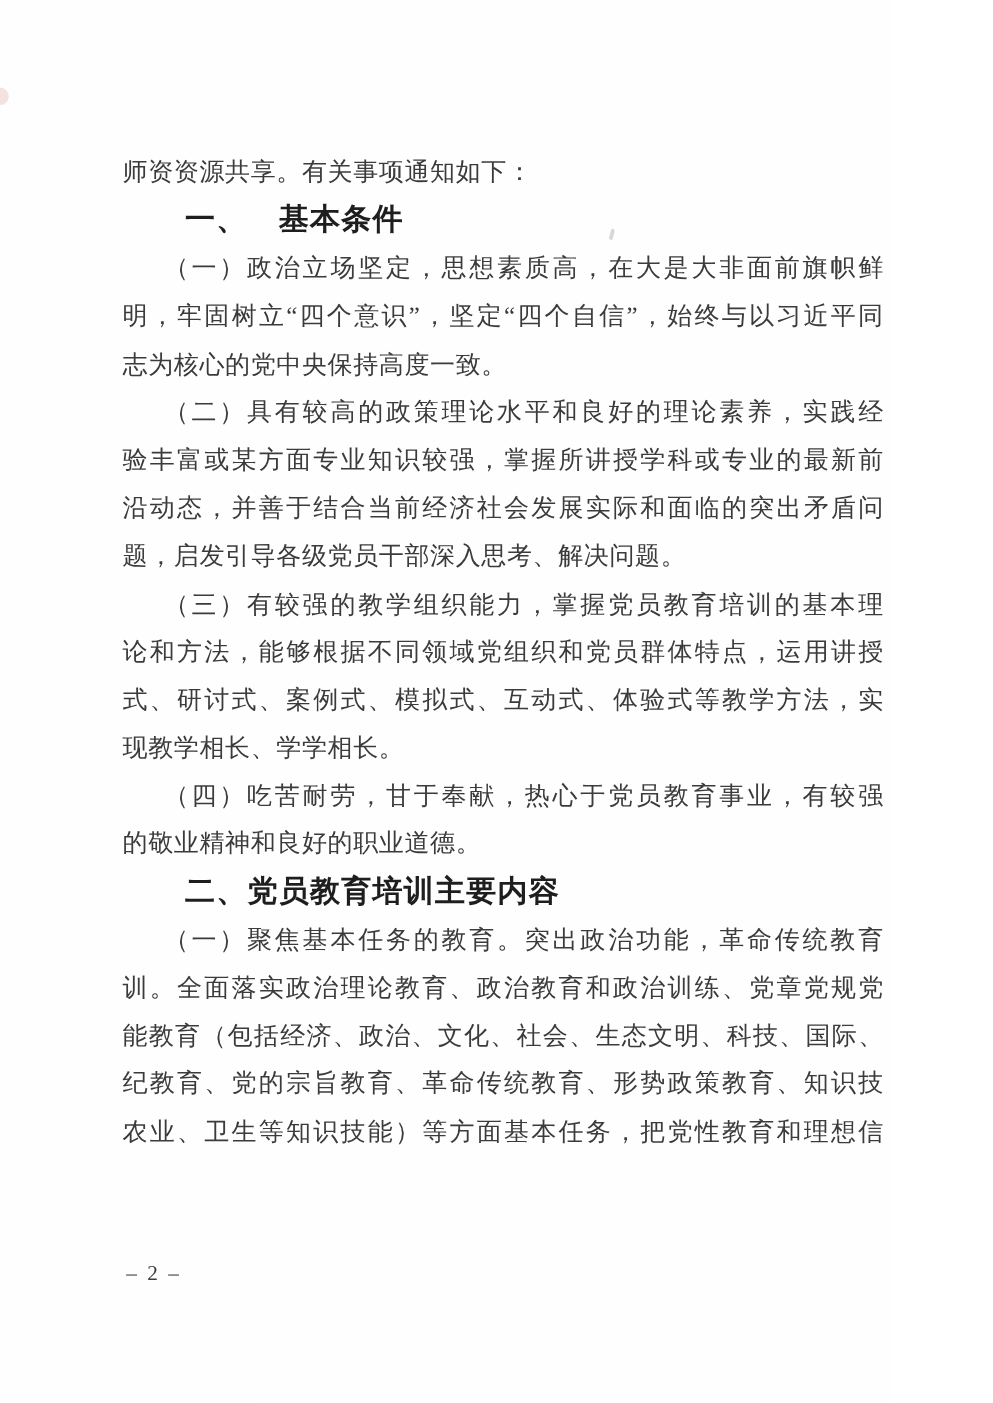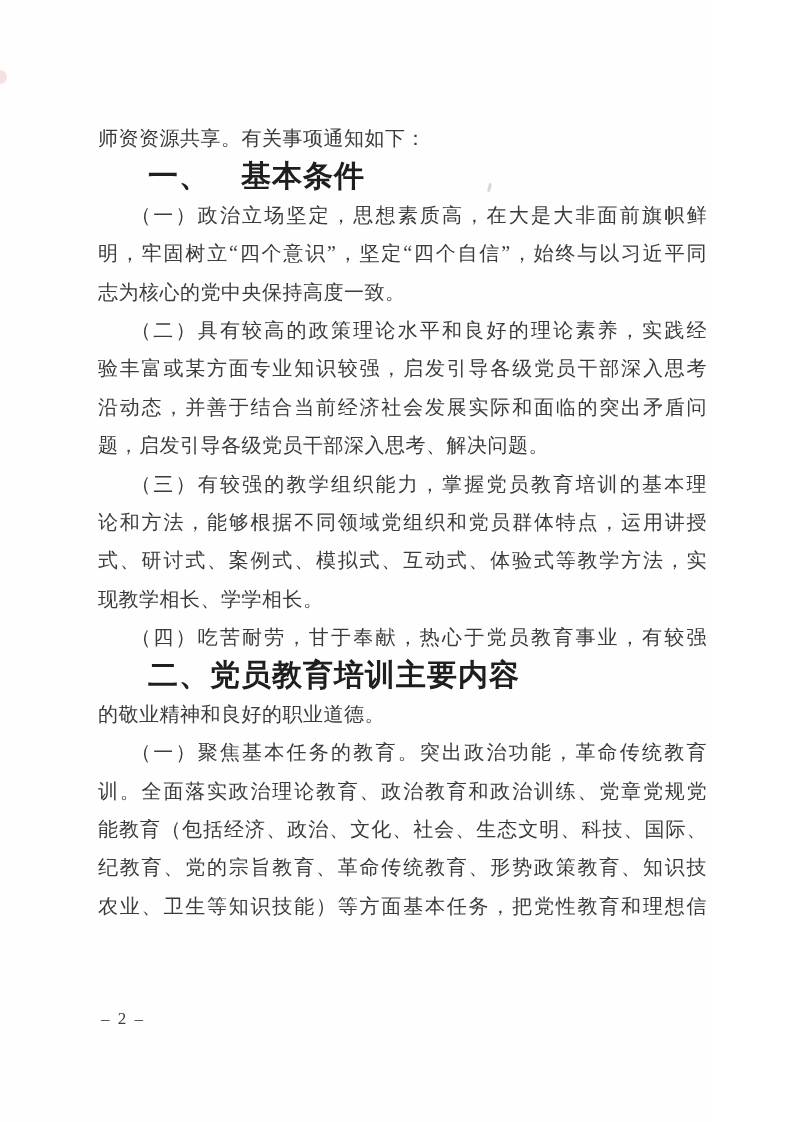--- a/index.html
+++ b/index.html
@@ -34,21 +34,21 @@
     text-align: justify;
     text-align-last: justify;
     font-family: Liberation Serif, serif;
   }
   .line.first {
     text-indent: 33px;
   }
   .line.heading {
     font-family: "Liberation Sans", "DejaVu Sans", sans-serif;
     font-weight: bold;
-    font-size: 30px;
+    font-size: 24px;
     color: #1e1e1e;
     padding-left: 50px;
     letter-spacing: 1px;
   }
   .pagenum {
     position: absolute;
     left: 101px;
     top: 1009px;
     font-size: 17px;
     color: #3b3b3b;
@@ -100,33 +100,33 @@
 
     <div class="line short">师资资源共享。有关事项通知如下：</div>
 
     <div class="line heading">一、　基本条件</div>
 
     <div class="line full first">（一）政治立场坚定，思想素质高，在大是大非面前旗帜鲜</div>
     <div class="line full">明，牢固树立“四个意识”，坚定“四个自信”，始终与以习近平同</div>
     <div class="line short">志为核心的党中央保持高度一致。</div>
 
     <div class="line full first">（二）具有较高的政策理论水平和良好的理论素养，实践经</div>
-    <div class="line full">验丰富或某方面专业知识较强，启发引导各级党员干部深入思考</div>
+    <div class="line full">验丰富或某方面专业知识较强，掌握所讲授学科或专业的最新前</div>
     <div class="line full">沿动态，并善于结合当前经济社会发展实际和面临的突出矛盾问</div>
     <div class="line short">题，启发引导各级党员干部深入思考、解决问题。</div>
 
     <div class="line full first">（三）有较强的教学组织能力，掌握党员教育培训的基本理</div>
     <div class="line full">论和方法，能够根据不同领域党组织和党员群体特点，运用讲授</div>
     <div class="line full">式、研讨式、案例式、模拟式、互动式、体验式等教学方法，实</div>
     <div class="line short">现教学相长、学学相长。</div>
 
     <div class="line full first">（四）吃苦耐劳，甘于奉献，热心于党员教育事业，有较强</div>
+    <div class="line short">的敬业精神和良好的职业道德。</div>
+
     <div class="line heading">二、党员教育培训主要内容</div>
-
-    <div class="line short">的敬业精神和良好的职业道德。</div>
 
     <div class="line full first">（一）聚焦基本任务的教育。突出政治功能，革命传统教育</div>
     <div class="line full">训。全面落实政治理论教育、政治教育和政治训练、党章党规党</div>
     <div class="line full">能教育（包括经济、政治、文化、社会、生态文明、科技、国际、</div>
     <div class="line full">纪教育、党的宗旨教育、革命传统教育、形势政策教育、知识技</div>
     <div class="line full">农业、卫生等知识技能）等方面基本任务，把党性教育和理想信</div>
 
   </div>
 
   <div class="pagenum">– 2 –</div>

